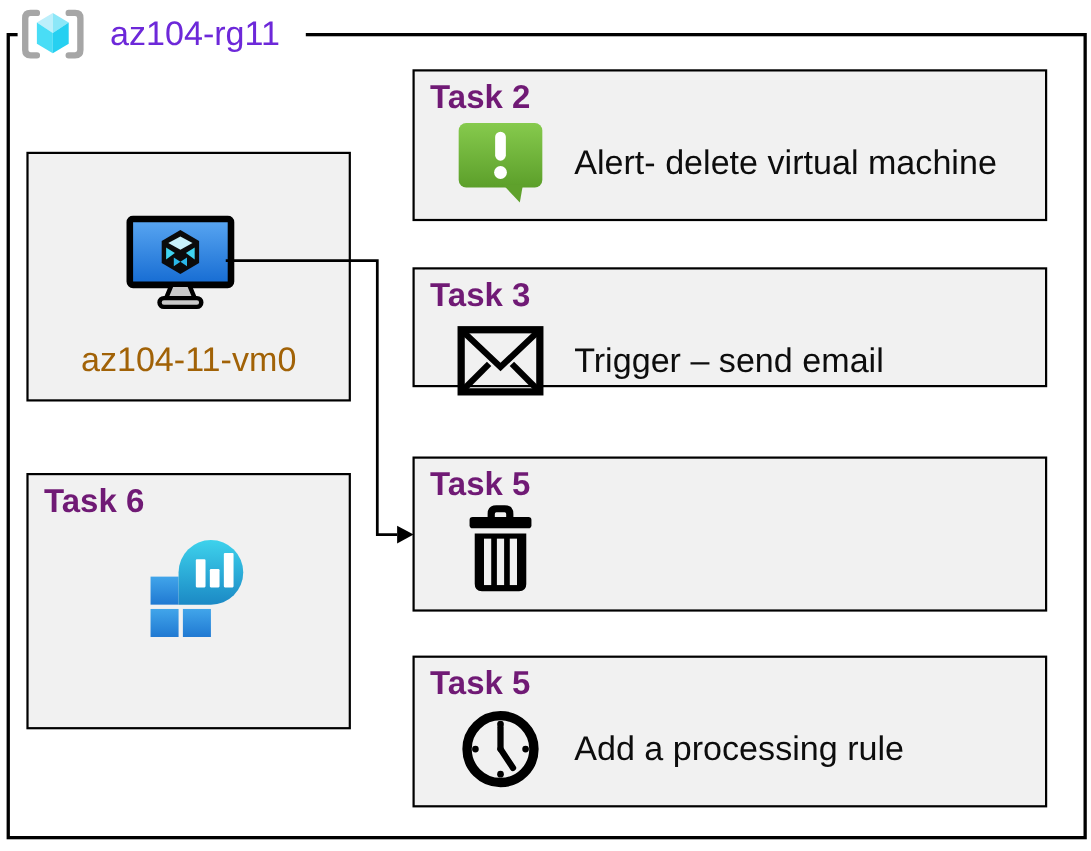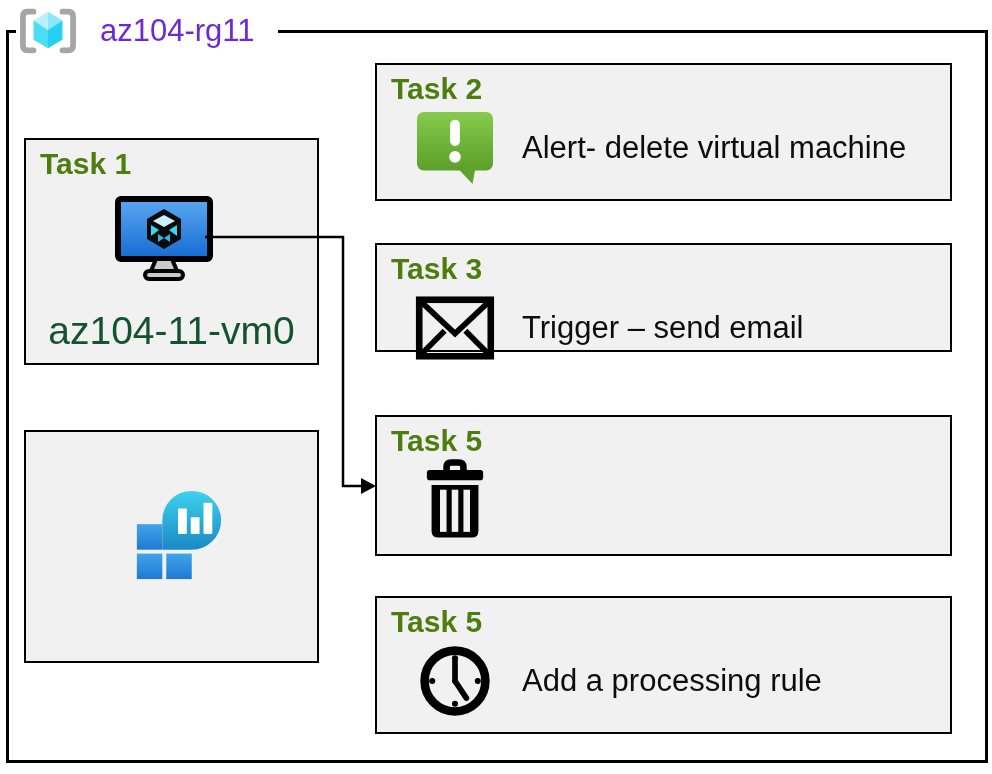--- a/index.html
+++ b/index.html
@@ -23,25 +23,25 @@
     position:absolute;background:#f1f1f1;border:2px solid #000;box-sizing:border-box;
   }
   #task1{left:24px;top:138px;width:295px;height:227px;}
   #task6{left:24px;top:430px;width:295px;height:233px;}
   #task2{left:375px;top:63px;width:577px;height:138px;}
   #task3{left:375px;top:243px;width:577px;height:109px;}
   #task4{left:375px;top:415px;width:577px;height:141px;}
   #task5{left:375px;top:596px;width:577px;height:138px;}
   .task-title{
     position:absolute;left:14px;top:7px;font-size:30px;font-weight:bold;
-    color:#4d7c0f;white-space:nowrap;
+    color:#701a75;white-space:nowrap;
   }
   .center-label{
     position:absolute;left:0;width:100%;text-align:center;
-    font-size:39px;color:#14532d;white-space:nowrap;
+    font-size:31px;color:#a16207;white-space:nowrap;
   }
   #task1 .center-label{top:169px;}
   #task6 .center-label{top:173px;}
   .vm-wrap{position:absolute;left:88px;top:56px;width:100px;height:86px;}
   .log-wrap{position:absolute;left:104px;top:53px;width:98px;height:98px;}
   .icon-slot{
     position:absolute;left:33px;top:40px;width:90px;height:86px;
     display:flex;align-items:center;justify-content:center;
   }
   .task-label{
@@ -64,21 +64,20 @@
       <path d="M47 8 H53 Q58 8 58 13 V43 Q58 48 53 48 H47" fill="none" stroke="#a6a6a6" stroke-width="6" stroke-linecap="round"></path>
       <polygon points="32,8 17,17 32,27" fill="#bdeffb"></polygon>
       <polygon points="32,8 47,17 32,27" fill="#8ce7f8"></polygon>
       <polygon points="17,17 32,27 32,46 17,37" fill="#49ddf6"></polygon>
       <polygon points="47,17 32,27 32,46 47,37" fill="#26d0f1"></polygon>
     </svg>
   </div>
   <div class="rg-label">az104-rg11</div>
 
   <div class="task-box" id="task1">
-    <div class="task-title">Task 1</div>
     <div class="vm-wrap">
       <svg viewBox="0 0 100 86" width="100" height="86">
         <defs>
           <linearGradient id="vmscr" x1="0" y1="0" x2="0" y2="1">
             <stop offset="0" stop-color="#5aa7f2"></stop>
               <stop offset="1" stop-color="#156bd2"></stop>
           </linearGradient>
         </defs>
         <rect x="4" y="3" width="92" height="60" rx="3" fill="url(#vmscr)" stroke="#000" stroke-width="6"></rect>
         <polygon points="50,13 67,23 67,43 50,53 33,43 33,23" fill="#0b0b0b"></polygon>
@@ -88,20 +87,21 @@
         <polygon points="44,38 50,42 44,46" fill="#2ab8e8"></polygon>
         <polygon points="56,38 50,42 56,46" fill="#2ab8e8"></polygon>
         <path d="M42 63 L58 63 L63 75 L37 75 Z" fill="#c9c9c9" stroke="#000" stroke-width="4" stroke-linejoin="round"></path>
         <rect x="31" y="75" width="38" height="8" rx="4" fill="#c9c9c9" stroke="#000" stroke-width="4"></rect>
       </svg>
     </div>
     <div class="center-label">az104-11-vm0</div>
   </div>
 
   <div class="task-box" id="task6">
+    <div class="task-title">Task 6</div>
     <div class="log-wrap">
       <svg viewBox="0 0 100 100" width="98" height="98">
         <defs>
           <linearGradient id="lteal" x1="0" y1="0" x2="0" y2="1">
             <stop offset="0" stop-color="#3ed2ec"></stop>
               <stop offset="1" stop-color="#1b89c5"></stop>
           </linearGradient>
           <linearGradient id="lblu" x1="0" y1="0" x2="0" y2="1">
             <stop offset="0" stop-color="#41a5ea"></stop>
               <stop offset="1" stop-color="#2079d2"></stop>

